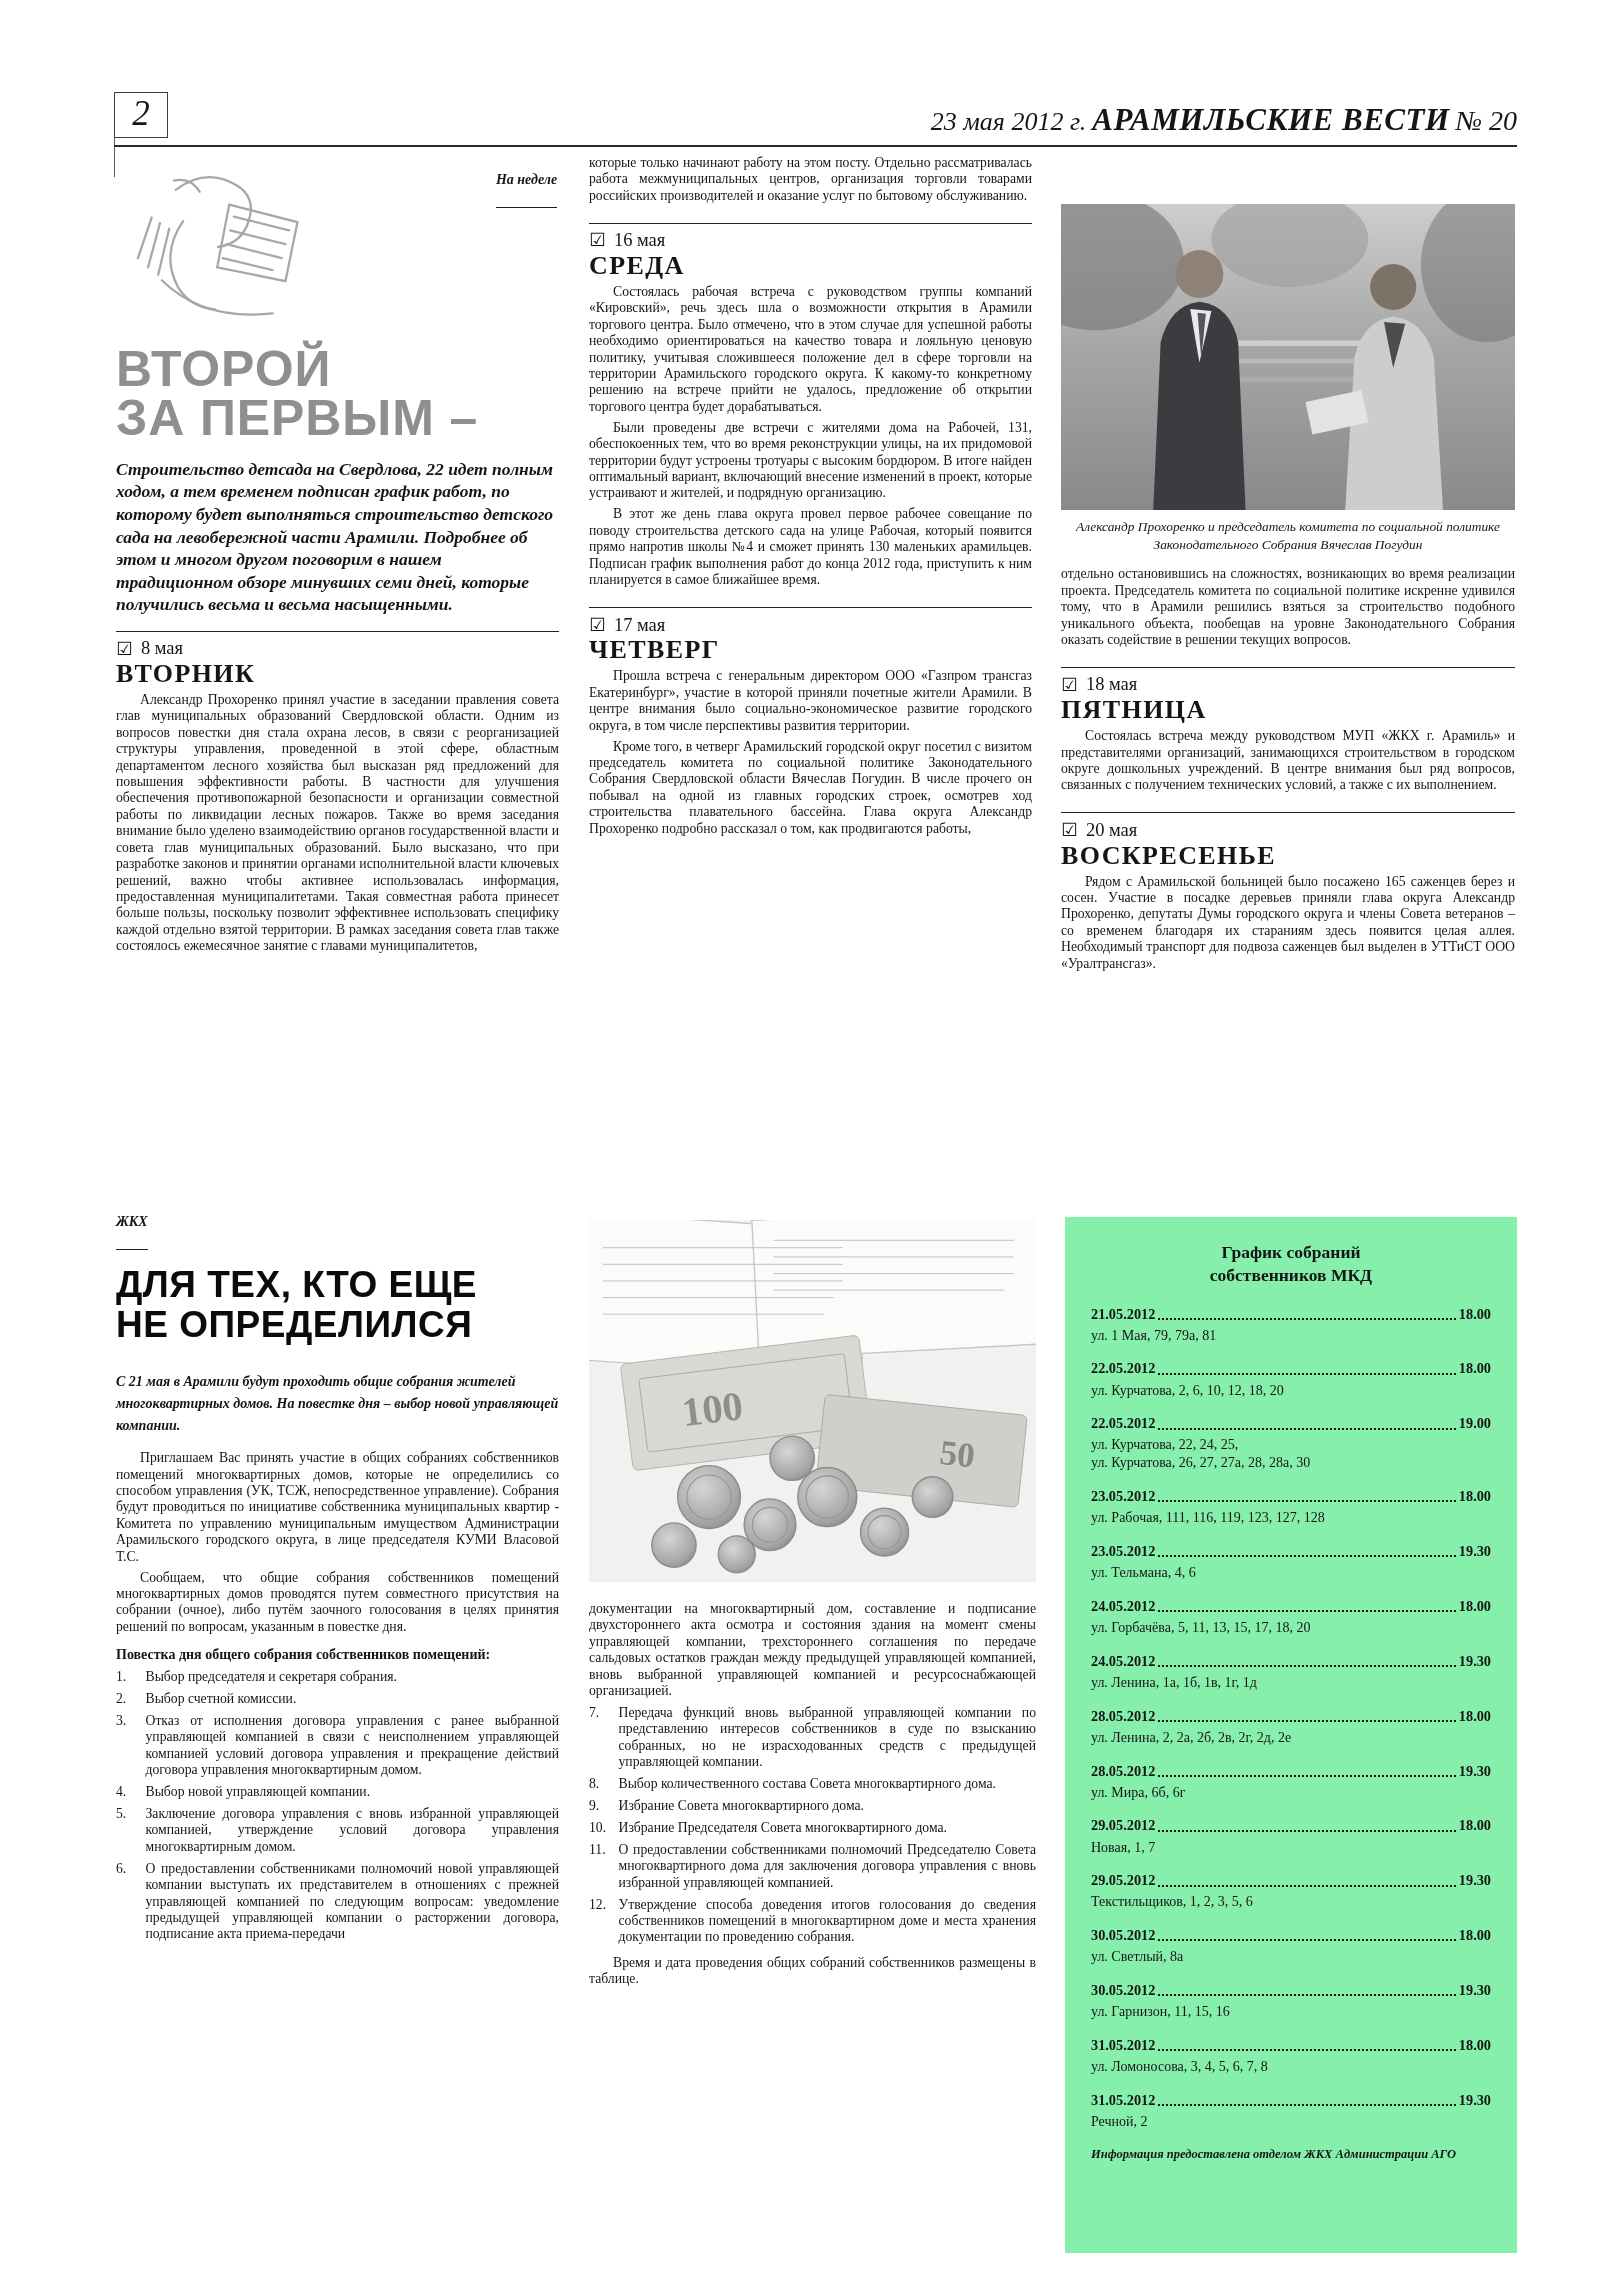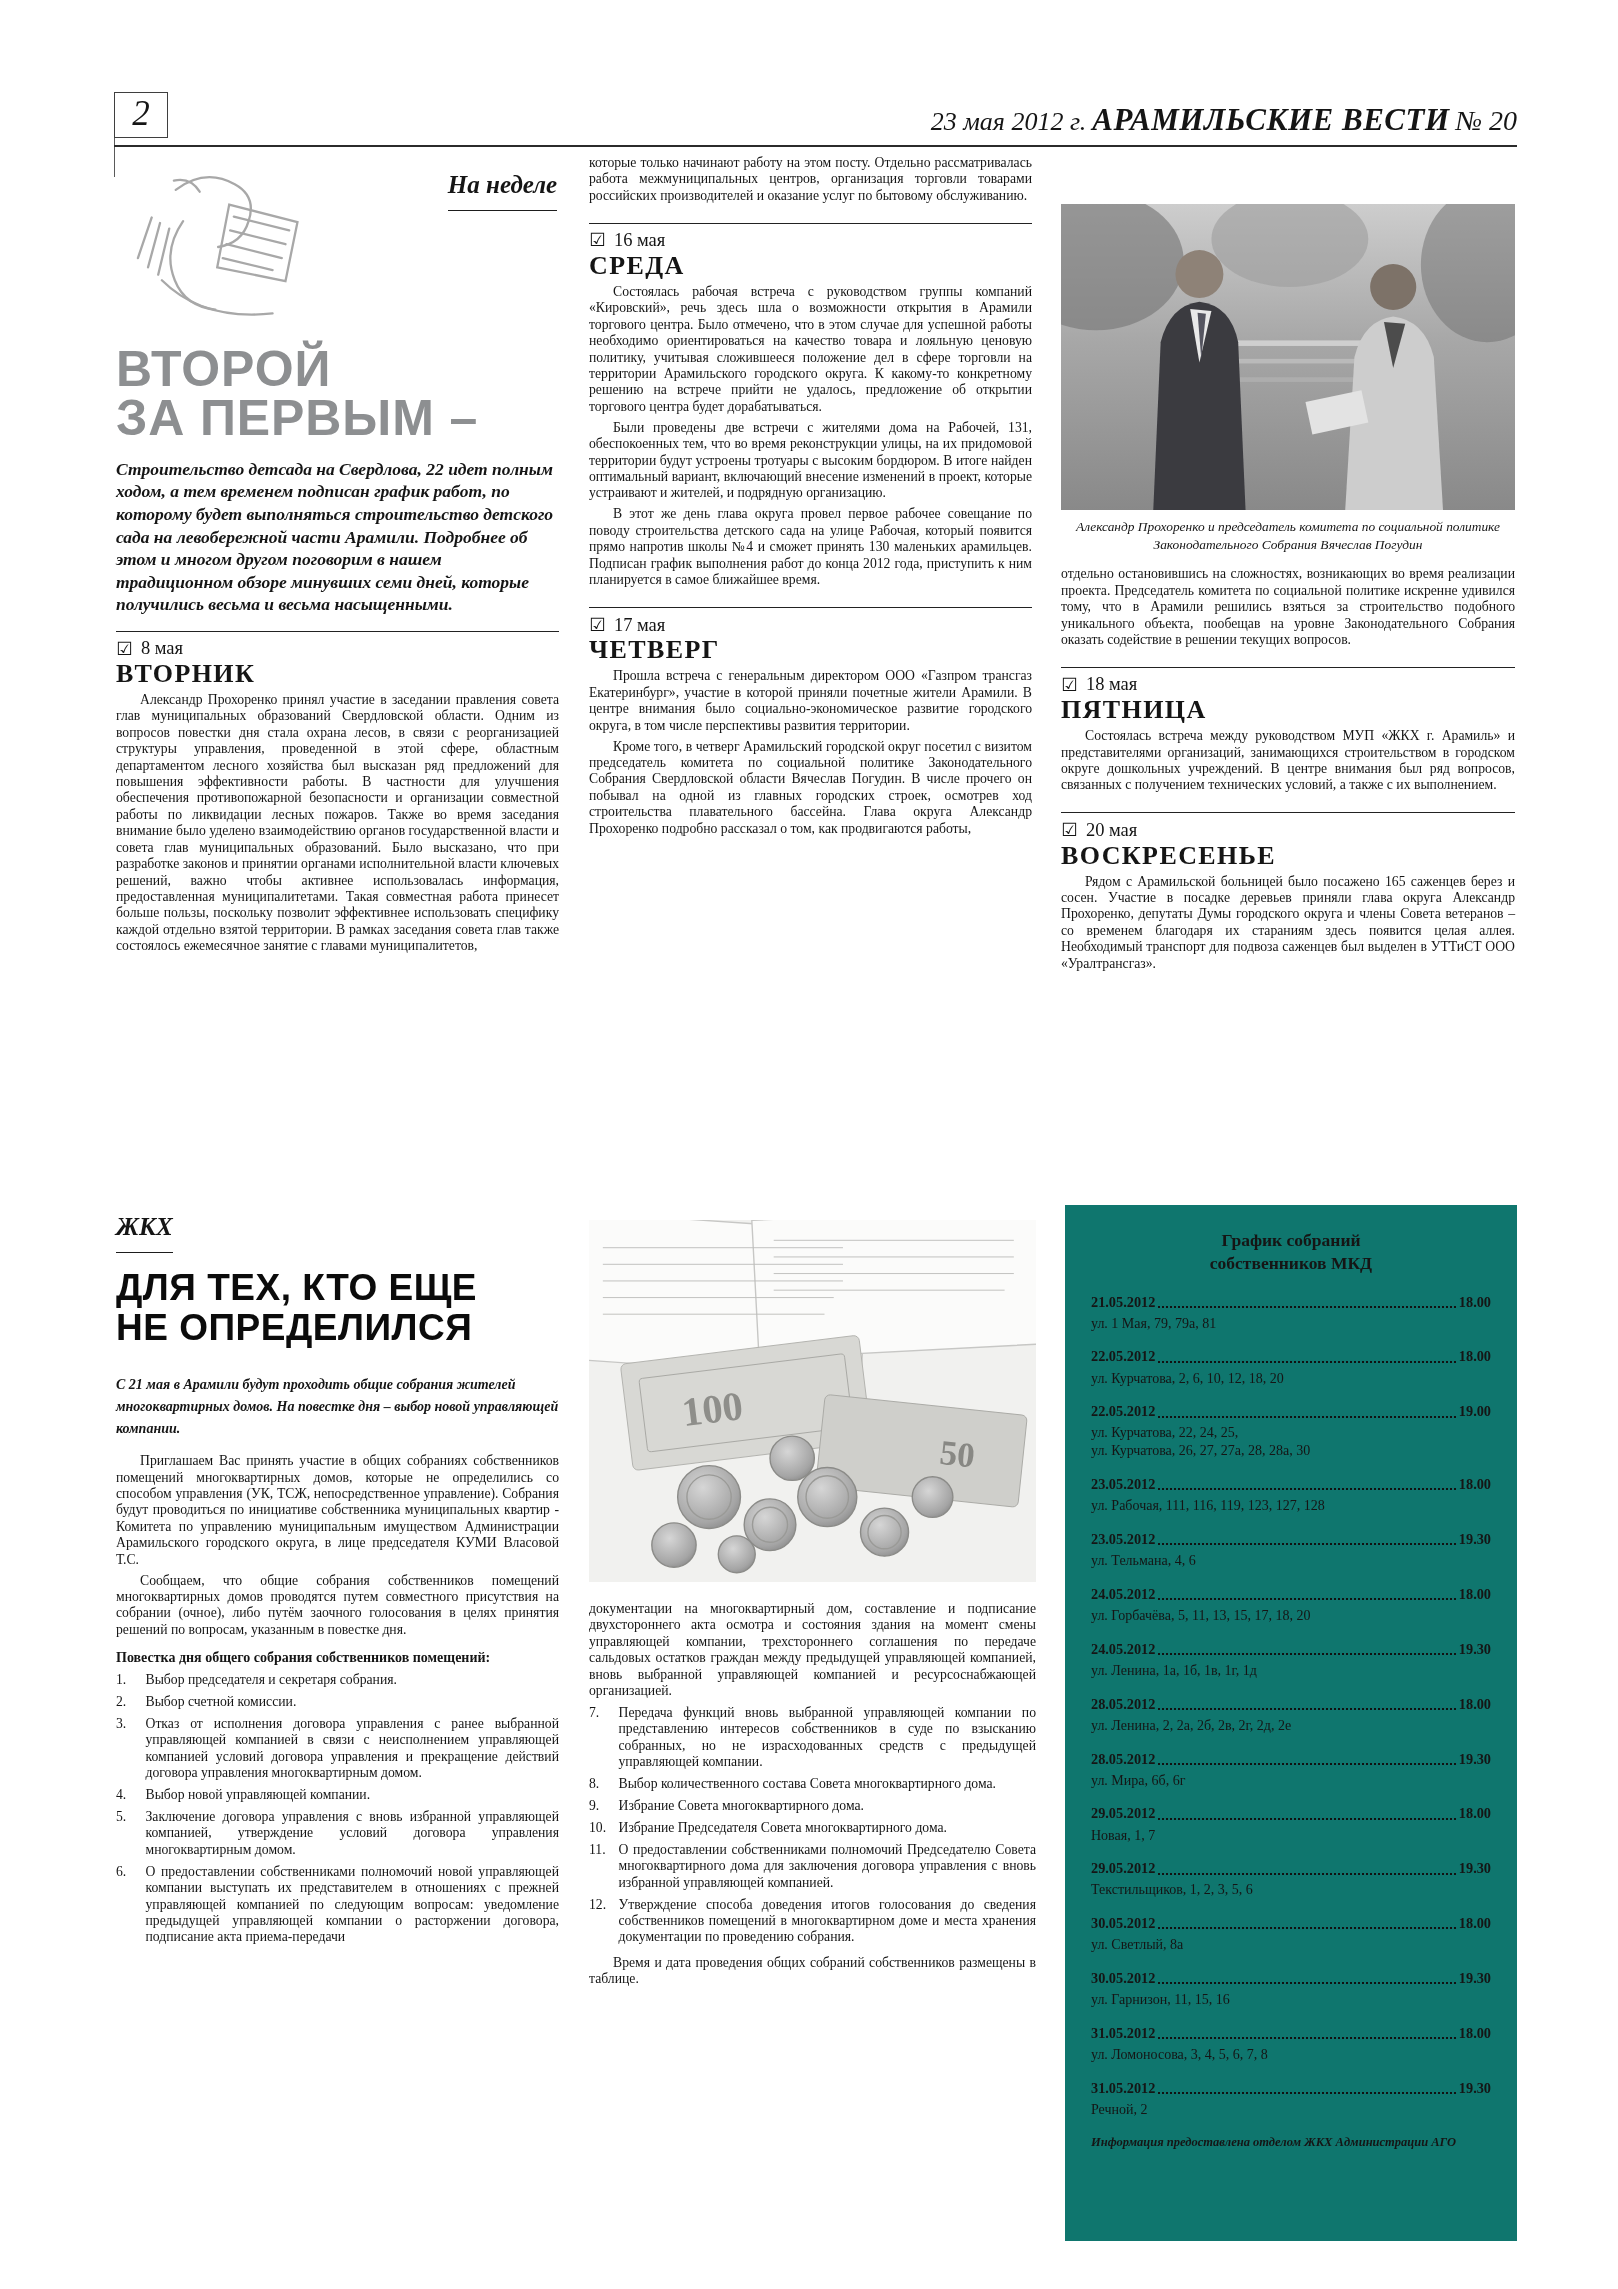--- a/index.html
+++ b/index.html
@@ -29,22 +29,22 @@
   #b3 { left:1065px; top:1205px; width:452px; }
 
   
   p.body { margin:4.6px 0 0; font-size:13.7px; line-height:16.4px; text-align:justify; text-indent:24px; }
   p.body.noindent { text-indent:0; }
 
   
   .week-head { position:relative; height:183px; }
   .sketch { position:absolute; left:-5.5px; top:1.8px; }
   .week-rubric-wrap { position:absolute; right:1.8px; top:9.2px; }
-  .rubric { font-style:italic; font-weight:700; font-size:25px; border-bottom:1.8px solid #1d1d1d;
-            padding-bottom:11px; display:inline-block; }
+  .rubric { font-style:italic; font-weight:700; font-size:14px; border-bottom:1.8px solid #1d1d1d;
+            padding-bottom:19px; display:inline-block; }
   .week-headline { font-family:"Liberation Sans", sans-serif; font-weight:700; font-size:50px;
                    line-height:.98; color:#8d8f91; letter-spacing:0.9px; margin:0;
                    text-shadow:0.9px 0.9px 0 rgba(255,255,255,.5); }
   .lead { font-weight:700; font-style:italic; font-size:17.5px; line-height:22.6px; margin:14.8px 0 0; }
 
   .day { margin-top:18.5px; border-top:1.8px solid #222; padding-top:6.5px; }
   .day.first { margin-top:14.8px; }
   .day-date { display:flex; align-items:center; gap:8.3px; font-size:18.5px; }
   .chk { font-family:"DejaVu Sans", sans-serif; font-size:18.5px; line-height:1; }
   .day-name { font-size:26px; font-weight:700; letter-spacing:1.4px; line-height:1.05; margin-top:0.9px; }
@@ -61,21 +61,21 @@
   .zhkh-lead { font-weight:700; font-style:italic; font-size:14px; line-height:22px; margin:25px 0 0; }
   .agenda-title { font-weight:700; font-size:14px; line-height:17.5px; margin:11px 0 1.8px; }
   ol.agenda { list-style:none; margin:0; padding:0; }
   .agenda li { display:flex; margin-top:5.5px; font-size:13.7px; line-height:16.4px; }
   .agenda .num { flex:0 0 29.5px; }
   .agenda .txt { flex:1; text-align:justify; }
   .money-photo-wrap { margin-top:20px; }
   .b2-text { margin-top:19px; }
 
   
-  .panel { background:#0f766e; padding:24px 26px 20px; min-height:1036px; }
+  .panel { background:#86efac; padding:24px 26px 20px; min-height:1036px;margin-top:12px; }
   .panel-title { font-weight:700; font-size:17.5px; line-height:23px; text-align:center; margin:0 0 18.5px; }
   .sched-item { margin-bottom:15.7px; }
   .sched-line { display:flex; align-items:flex-end; font-weight:700; font-size:14.3px; line-height:17.5px; }
   .sd-dots { flex:1; border-bottom:2.4px dotted #111; margin:0 2.8px 3.2px; }
   .sd-addr { font-size:14px; line-height:18px; margin-top:3.7px; white-space:pre-line; }
   .panel-note { font-style:italic; font-weight:700; font-size:12.5px; line-height:15.7px; margin-top:11px; }
 </style>
 </head>
 <body>
 

